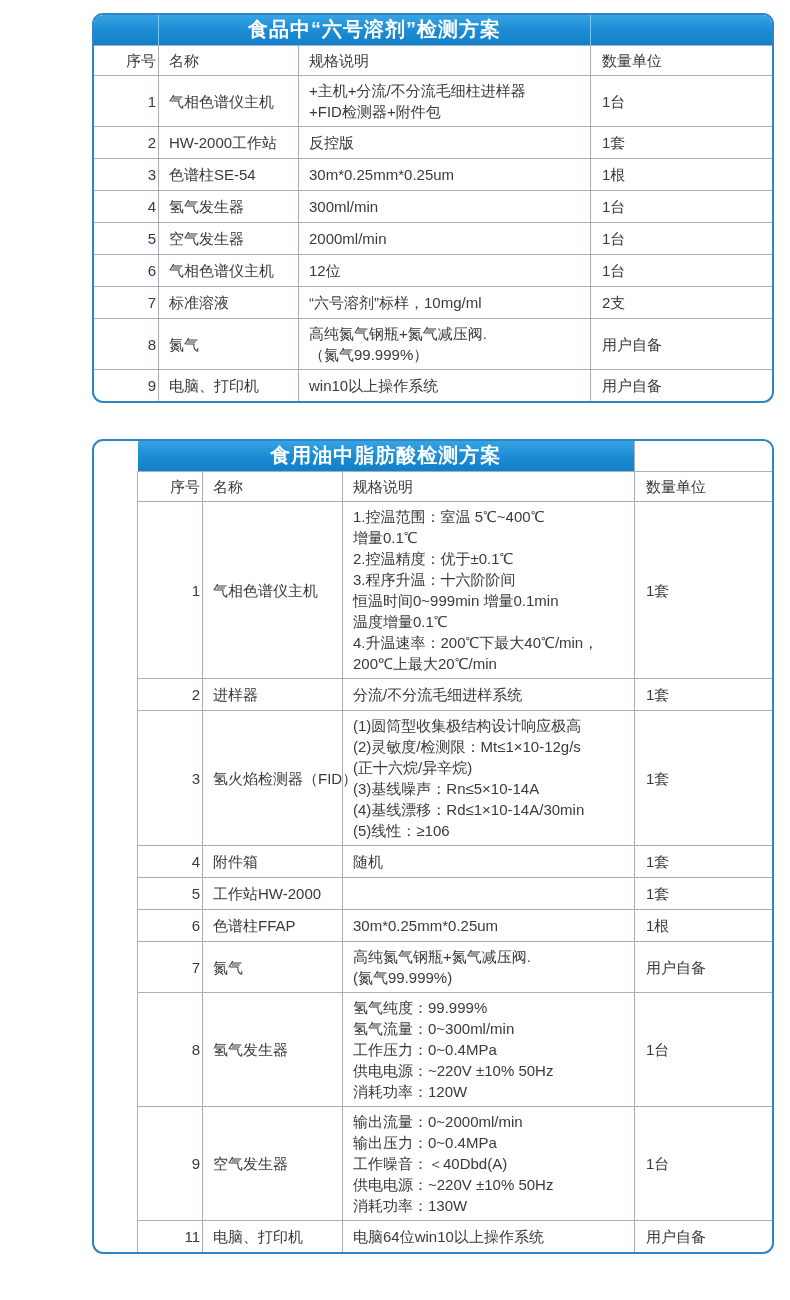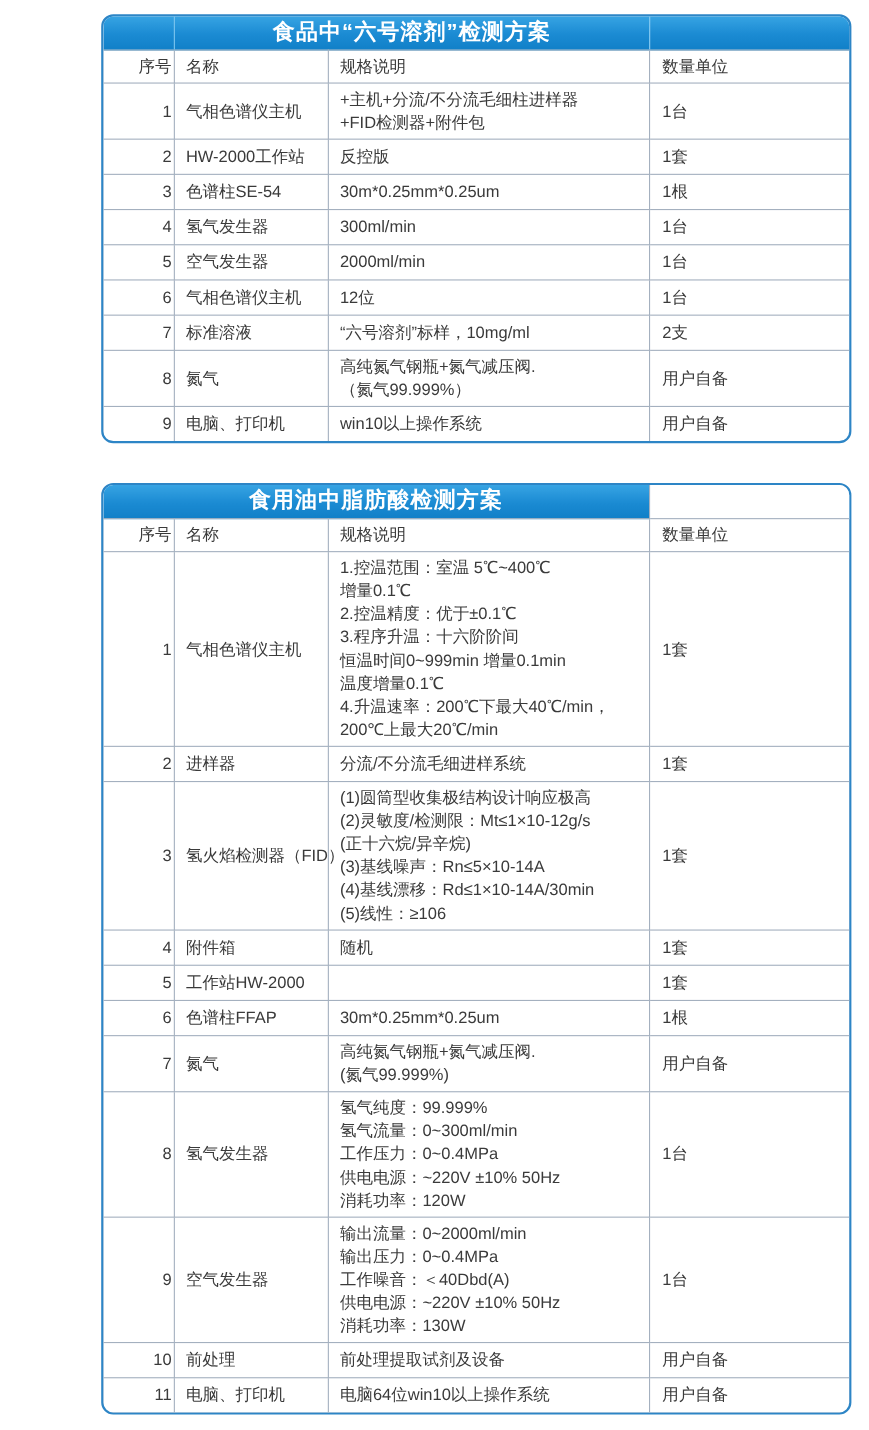--- a/index.html
+++ b/index.html
@@ -8,21 +8,21 @@
     font-family:"Liberation Sans", sans-serif;
   }
   .page { position:relative; width:790px; height:1300px; background:#ffffff; overflow:hidden; }
 
   .table-card {
     position:absolute; left:92px; width:682px;
     border:2px solid #2d85c6; border-radius:11px;
     overflow:hidden; background:#ffffff; box-sizing:border-box;
   }
   .card-1 { top:13px; }
-  .card-2 { top:439px; }
+  .card-2 { top:439px;padding-left:44px; }
 
   .table-card table {
     border-collapse:collapse; table-layout:fixed;
     width:calc(100% + 2px); margin:-1px;
   }
   col.w-no   { width:65px;  }
   col.w-name { width:140px; }
   col.w-spec { width:292px; }
   col.w-qty  { width:auto;  }
 
@@ -237,26 +237,20 @@
             <td class="c-no">9</td>
             <td class="c-name">空气发生器</td>
             <td class="c-spec">输出流量：0~2000ml/min
 输出压力：0~0.4MPa
 工作噪音：＜40Dbd(A)
 供电电源：~220V ±10% 50Hz
 消耗功率：130W</td>
             <td class="c-qty">1台</td>
           </tr>
           <tr>
-            <td class="c-no">10</td>
-            <td class="c-name">前处理</td>
-            <td class="c-spec">前处理提取试剂及设备</td>
-            <td class="c-qty">用户自备</td>
-          </tr>
-          <tr>
             <td class="c-no">11</td>
             <td class="c-name">电脑、打印机</td>
             <td class="c-spec">电脑64位win10以上操作系统</td>
             <td class="c-qty">用户自备</td>
           </tr>
         </tbody>
     </table>
   </section>
 
 </div>

